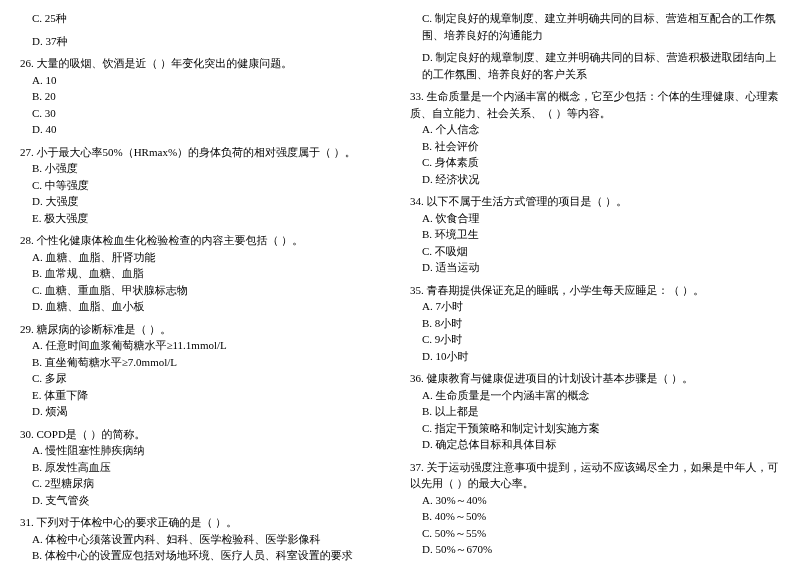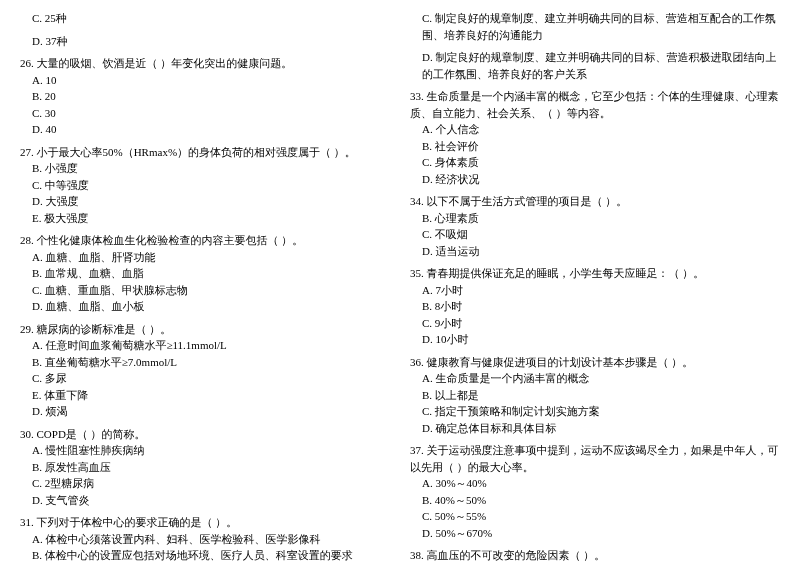--- a/index.html
+++ b/index.html
@@ -120,21 +120,22 @@
       <div class="question">
         <div class="question-text">33. 生命质量是一个内涵丰富的概念，它至少包括：个体的生理健康、心理素质、自立能力、社会关系、（   ）等内容。</div>
         <div class="option">A. 个人信念</div>
         <div class="option">B. 社会评价</div>
         <div class="option">C. 身体素质</div>
         <div class="option">D. 经济状况</div>
       </div>
 
       <div class="question">
         <div class="question-text">34. 以下不属于生活方式管理的项目是（   ）。</div>
-        <div class="option">B. 心理素质</div>
+        <div class="option">A. 饮食合理</div>
+        <div class="option">B. 环境卫生</div>
         <div class="option">C. 不吸烟</div>
         <div class="option">D. 适当运动</div>
       </div>
 
       <div class="question">
         <div class="question-text">35. 青春期提供保证充足的睡眠，小学生每天应睡足：（   ）。</div>
         <div class="option">A. 7小时</div>
         <div class="option">B. 8小时</div>
         <div class="option">C. 9小时</div>
         <div class="option">D. 10小时</div>

